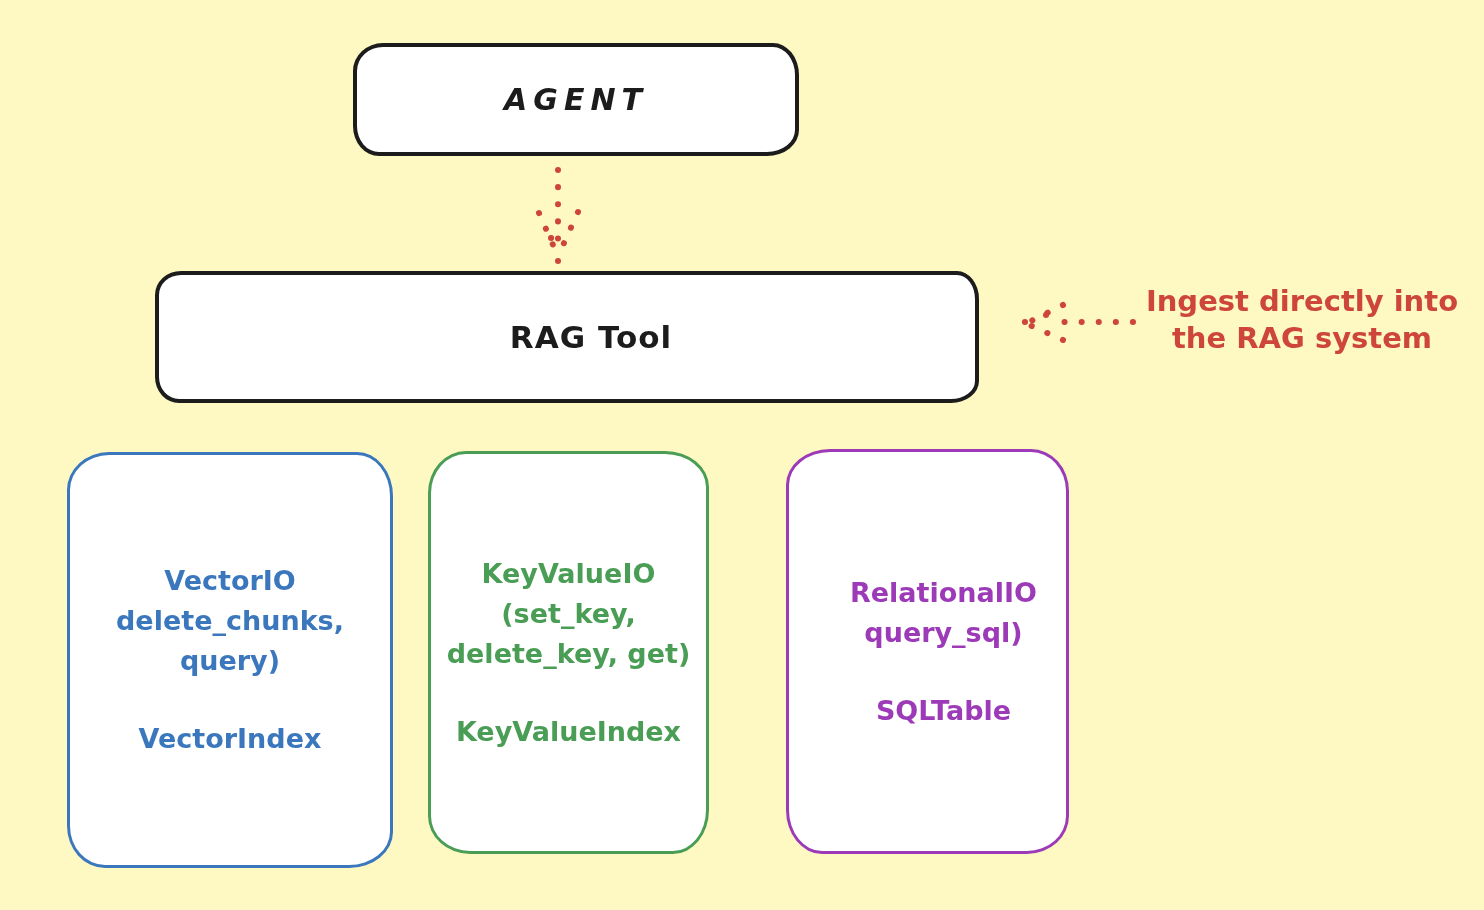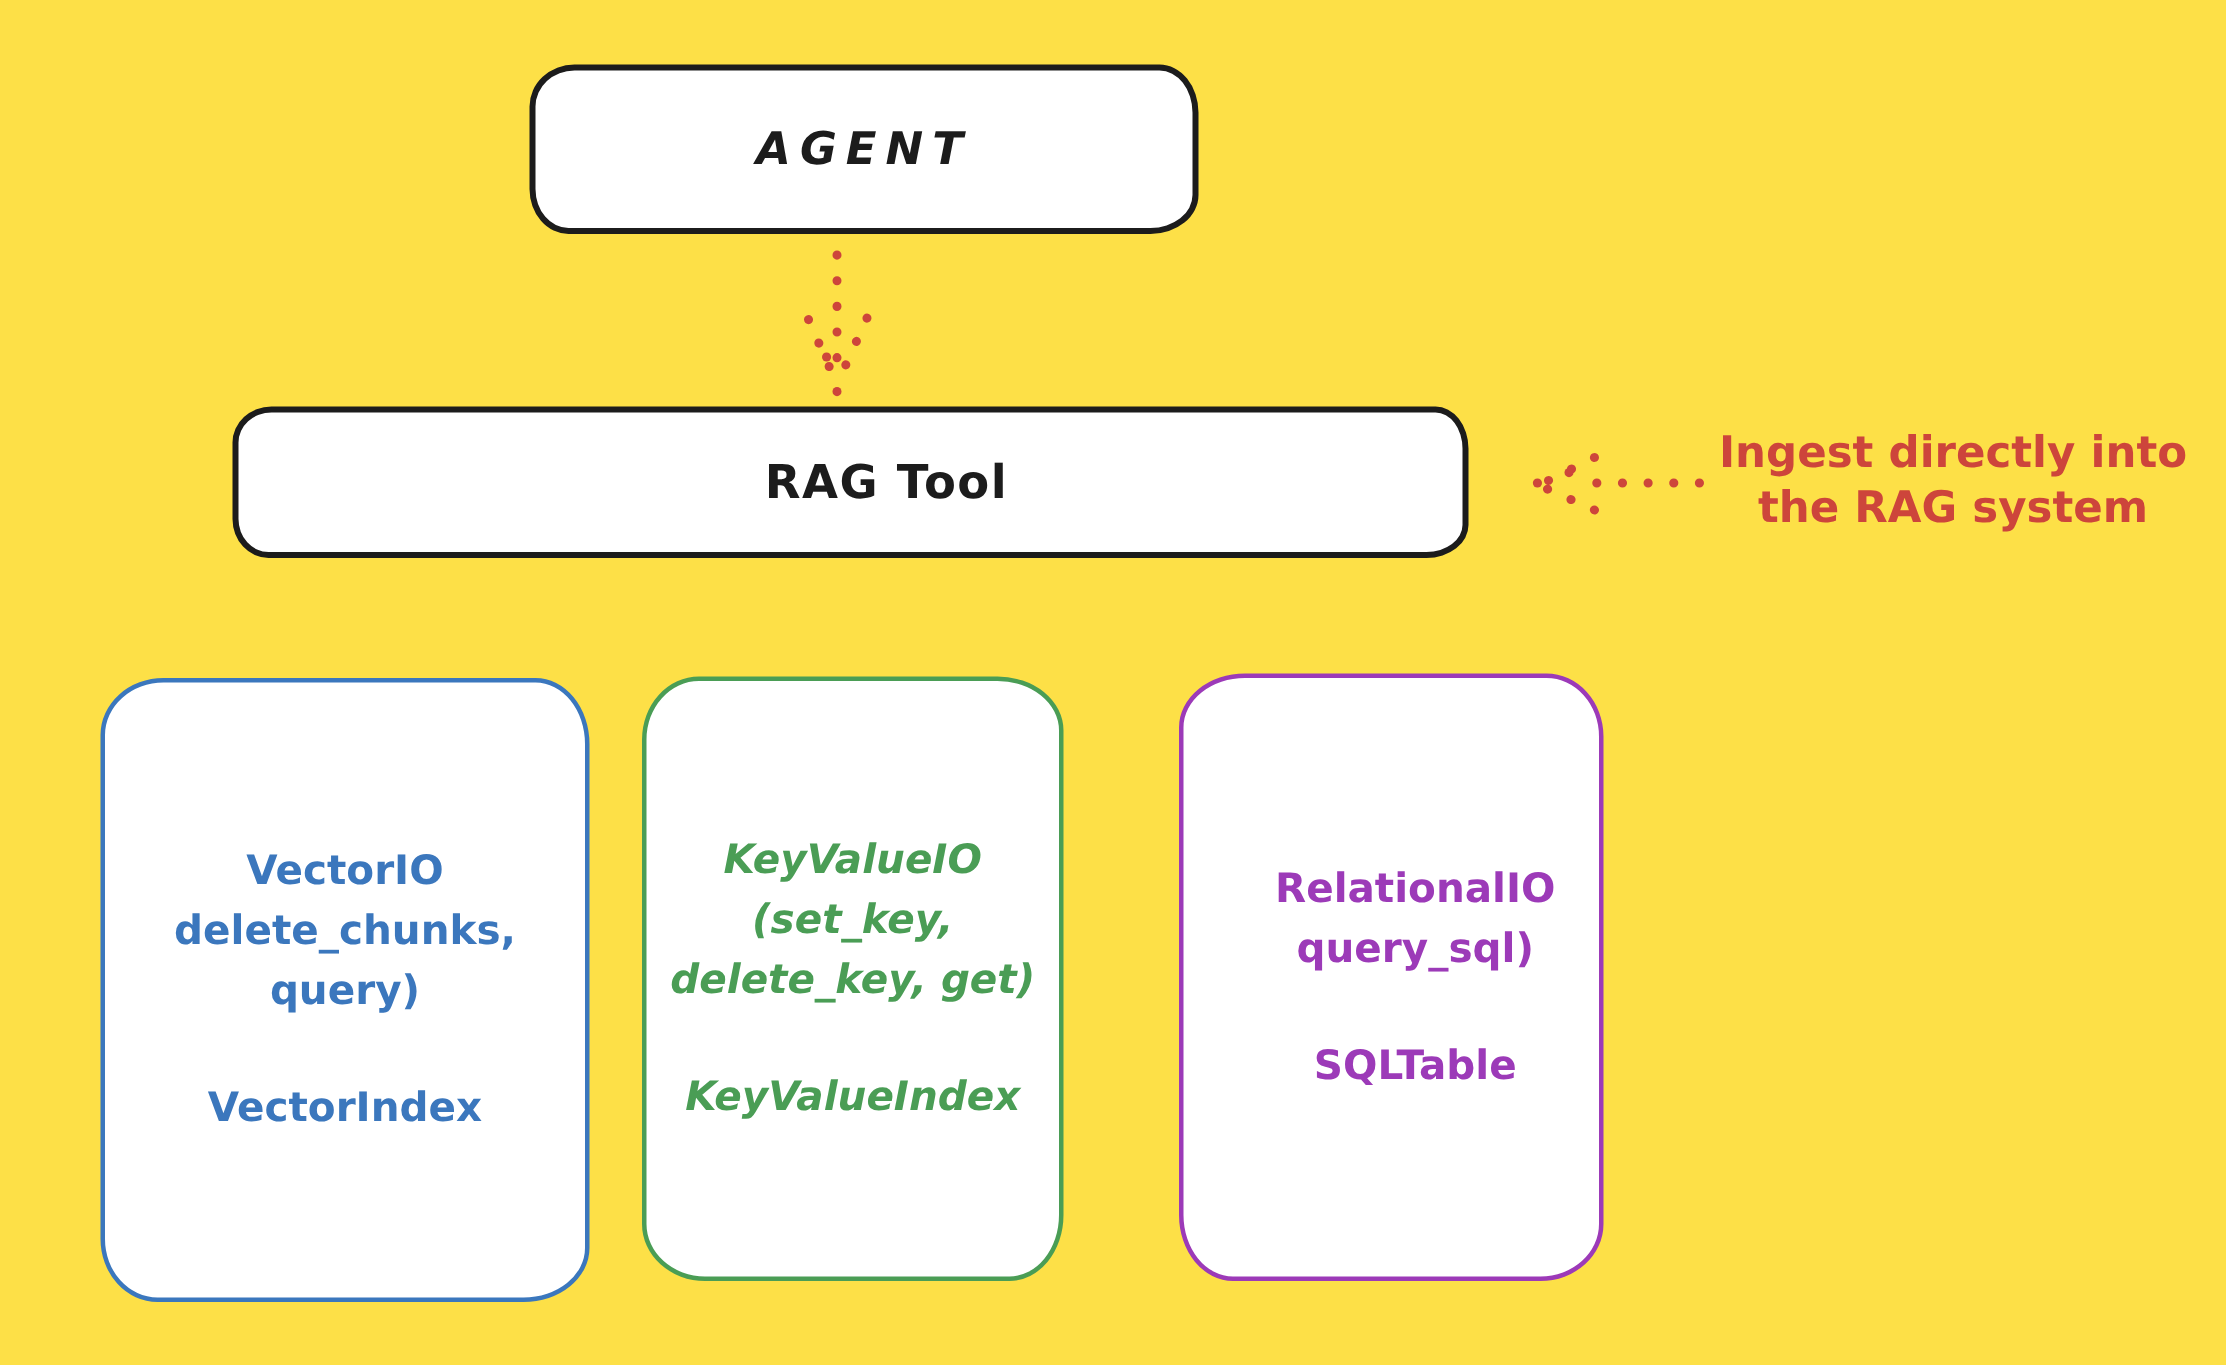--- a/index.html
+++ b/index.html
@@ -3,21 +3,21 @@
 <meta charset="utf-8">
 <style>
   * { margin: 0; padding: 0; box-sizing: border-box; }
   html, body { background: #ffffff; }
   body { font-family: "DejaVu Sans", "Liberation Sans", sans-serif; }
 
   .canvas {
     position: relative;
     width: 1484px;
     height: 910px;
-    background: #fde047;
+    background: #fef9c3;
     overflow: hidden;
   }
 
   
   .node-box {
     position: absolute;
     border: 4px solid #1c1c1c;
     background: #ffffff;
     display: flex;
     align-items: center;
@@ -30,21 +30,21 @@
     border-radius: 30px 26px 32px 26px / 28px 32px 26px 30px;
   }
   .agent-box .label {
     font-size: 30px;
     font-weight: bold;
     letter-spacing: 6px;
     font-style: italic;
   }
   .rag-box {
     left: 155px; top: 271px;
-    width: 824px; height: 101px;
+    width: 824px; height: 132px;
     border-radius: 26px 22px 28px 24px / 24px 28px 22px 26px;
     padding-left: 48px;
   }
   .rag-box .label {
     font-size: 31px;
     font-weight: bold;
     letter-spacing: 1px;
   }
 
   
@@ -87,21 +87,20 @@
     border: 3.5px solid #3b77bd;
     color: #3b77bd;
     border-radius: 42px 36px 44px 38px / 38px 44px 36px 42px;
   }
   .backend-keyvalue {
     left: 428px; top: 451px;
     width: 281px; height: 403px;
     border: 3.5px solid #4a9d55;
     color: #4a9d55;
     border-radius: 38px 44px 36px 42px / 42px 36px 44px 38px;
-    font-style: italic;
   }
   .backend-relational {
     left: 786px; top: 449px;
     width: 283px; height: 405px;
     border: 3.5px solid #9c3ab8;
     color: #9c3ab8;
     border-radius: 44px 38px 42px 36px / 36px 42px 38px 44px;
     padding-left: 32px;
   }
 </style>

